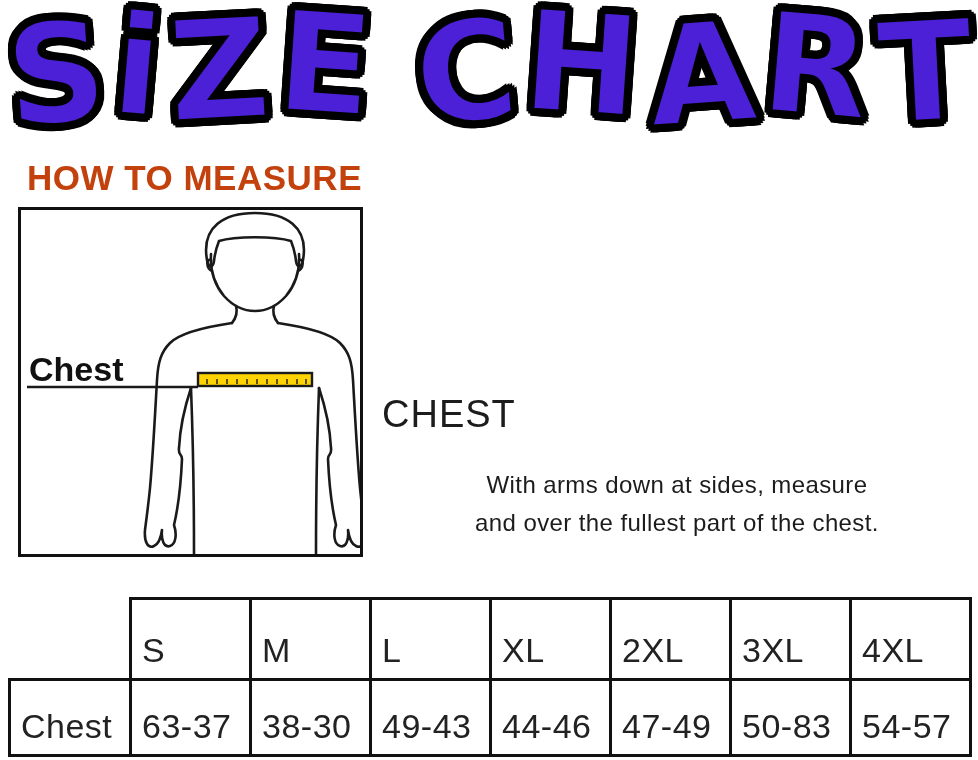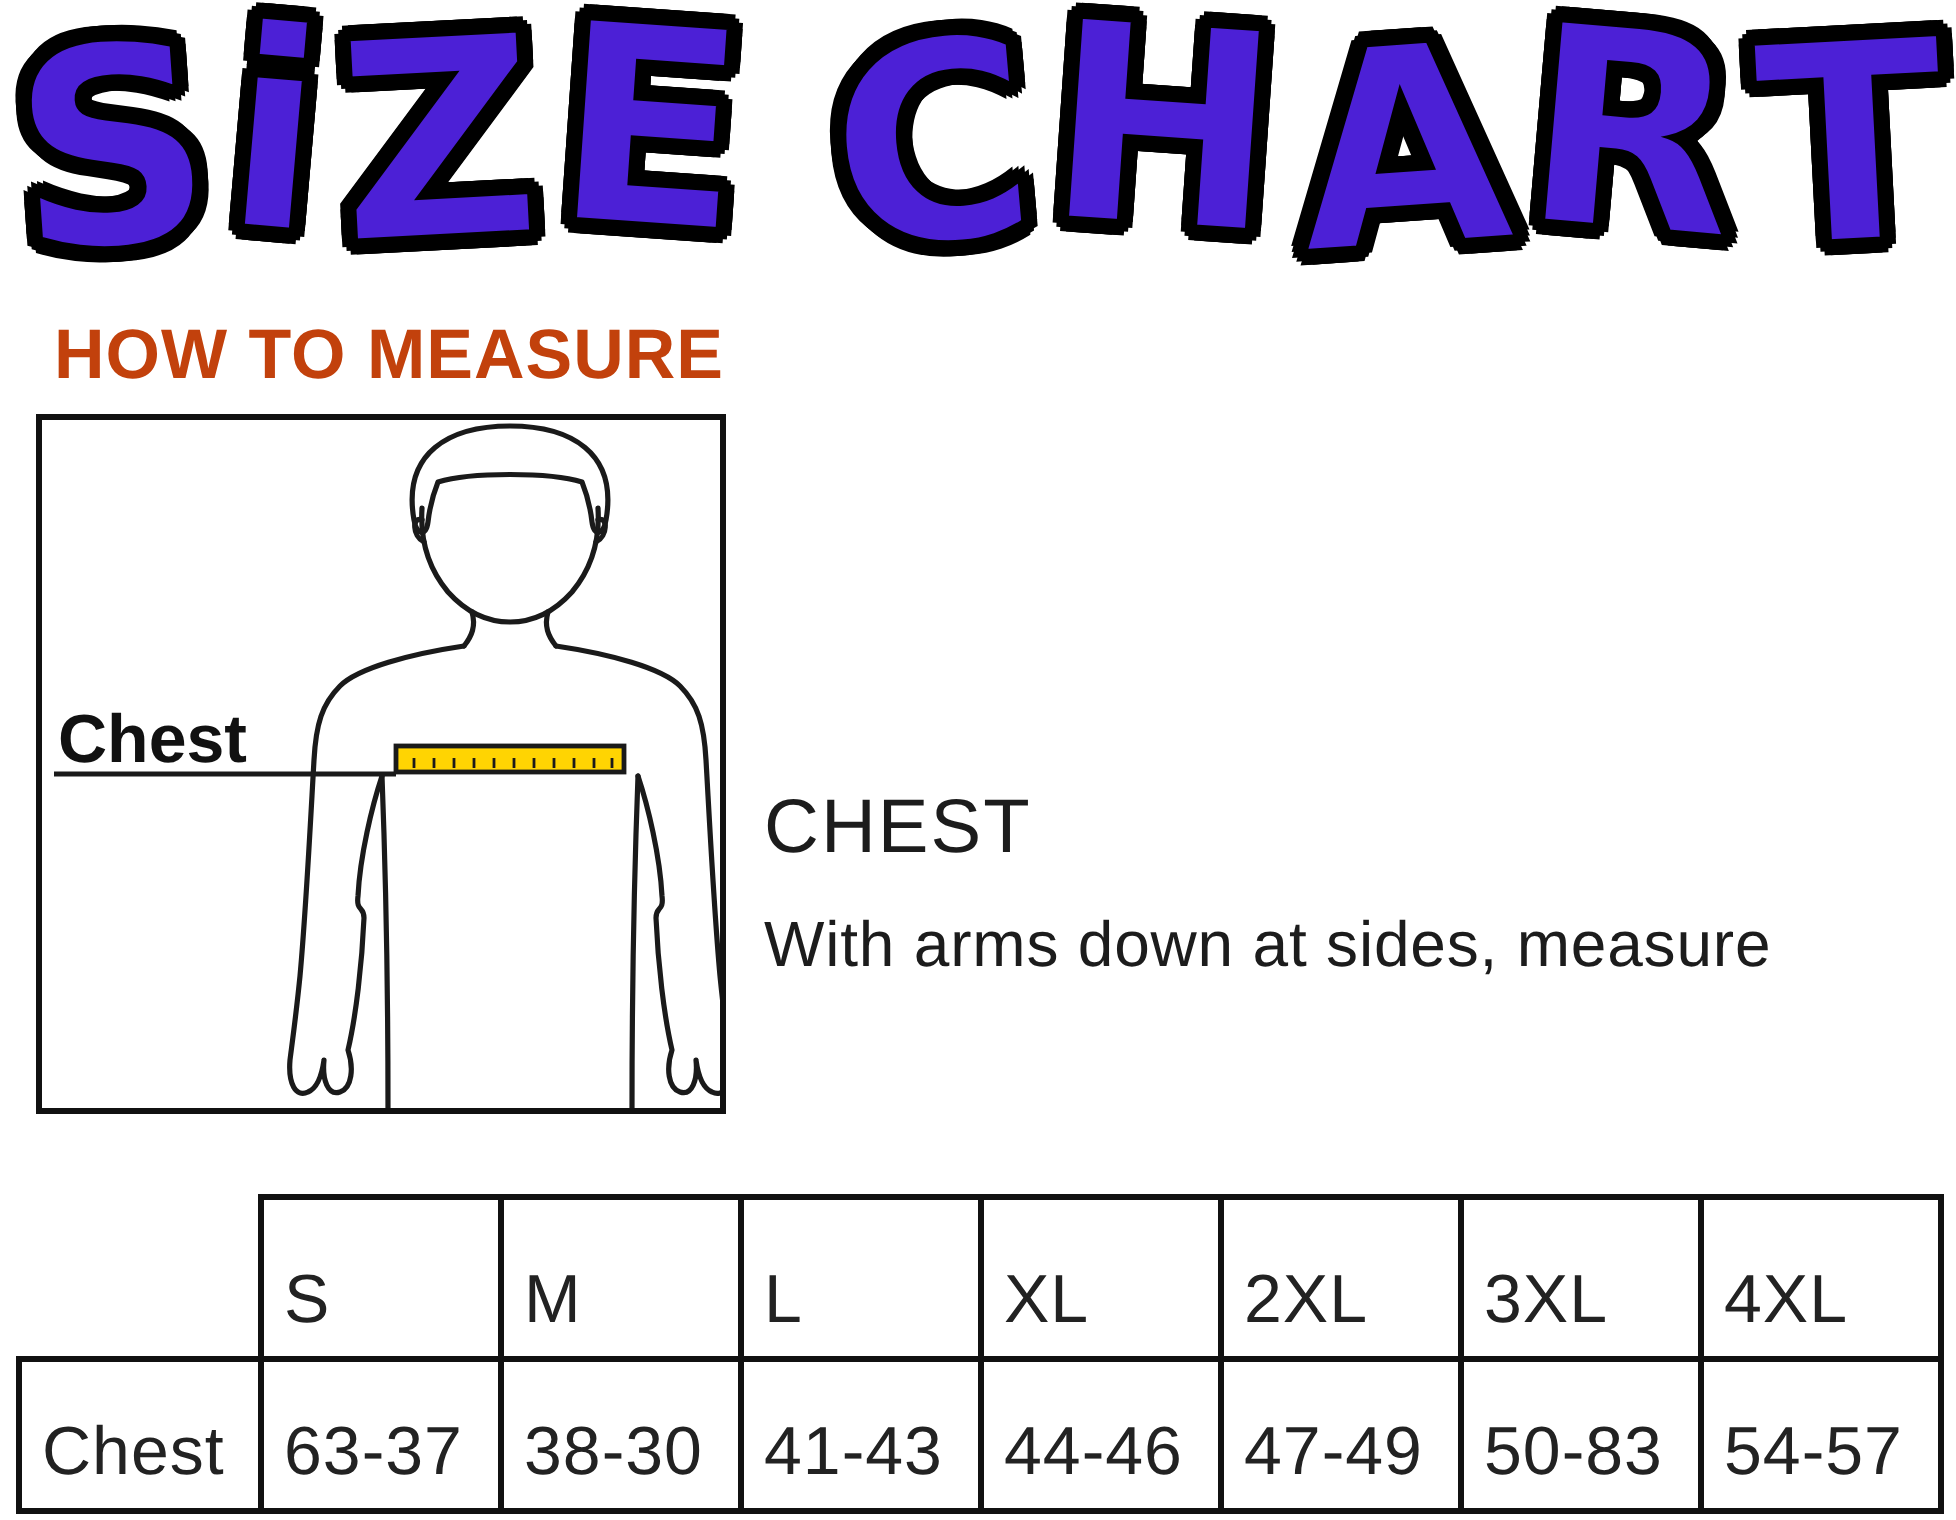--- a/index.html
+++ b/index.html
@@ -66,26 +66,27 @@
     width: 590px;
   }
   .chest-info h3 {
     font-size: 38px;
     font-weight: 400;
     letter-spacing: 1px;
     color: #1c1c1c;
     line-height: 1.1;
   }
   .chest-desc {
-    margin-top: 17px;
-    font-size: 32px;
+    margin-top: 30px;
+    font-size: 24px;
     font-weight: 400;
     letter-spacing: 0.4px;
     color: #1c1c1c;
     line-height: 38px;
+    text-align: center;
   }
   .chest-desc div { display: block; }
 
   
   table.size-table {
     position: absolute;
     left: 8px; top: 597px;
     border-collapse: collapse;
     table-layout: fixed;
   }
@@ -182,20 +183,21 @@
       </g>
 
       <text x="8" y="171" font-size="34" font-weight="700" font-family="Liberation Sans, sans-serif" fill="#111">Chest</text>
     </svg>
   </div>
 
   <div class="chest-info">
     <h3>CHEST</h3>
     <div class="chest-desc">
       <div>With arms down at sides, measure</div>
+      <div>and over the fullest part of the chest.</div>
     </div>
   </div>
 
   <table class="size-table">
     <colgroup>
       <col class="label-col">
       <col class="size-col">
         <col class="size-col">
         <col class="size-col">
       <col class="size-col">
@@ -211,21 +213,21 @@
       <th>L</th>
       <th>XL</th>
       <th>2XL</th>
       <th>3XL</th>
       <th>4XL</th>
     </tr>
     <tr class="data-row">
       <td>Chest</td>
       <td>63-37</td>
       <td>38-30</td>
-      <td>41-43</td>
+      <td>49-43</td>
       <td>44-46</td>
       <td>47-49</td>
       <td>50-83</td>
       <td>54-57</td>
     </tr>
   </tbody>
     </table>
 
 </div>
 

